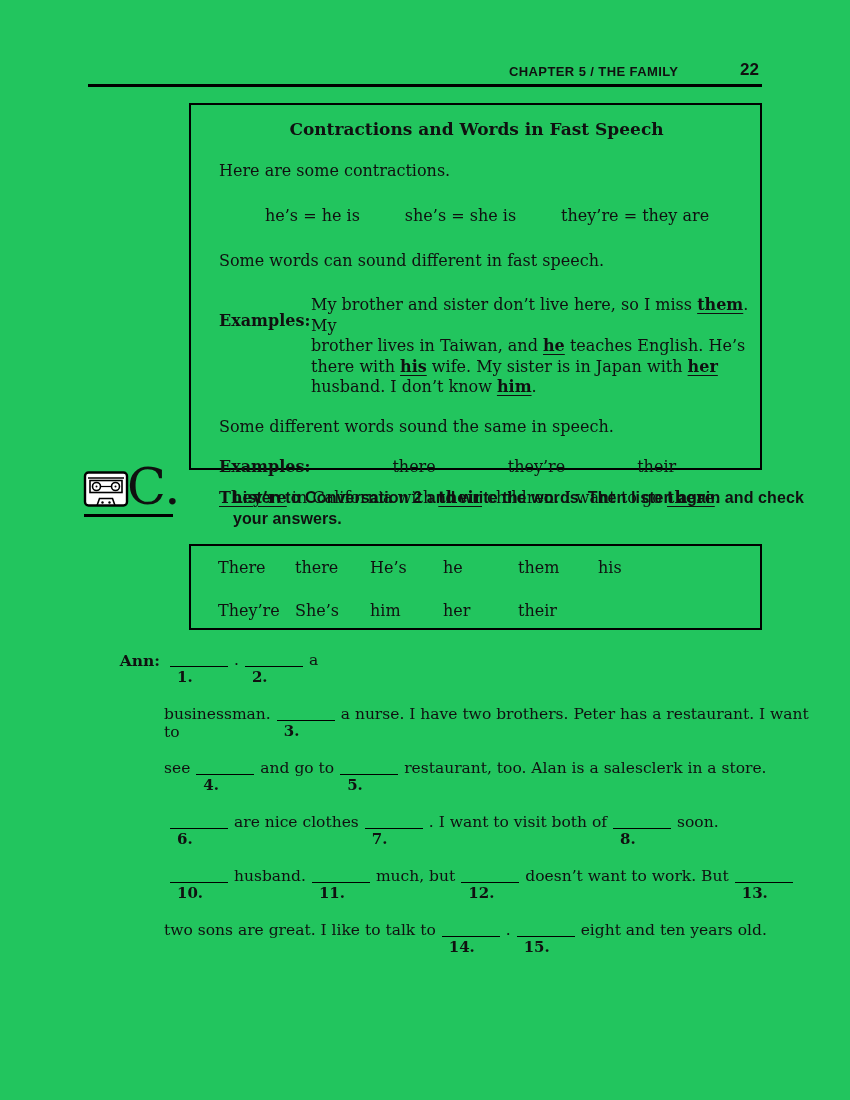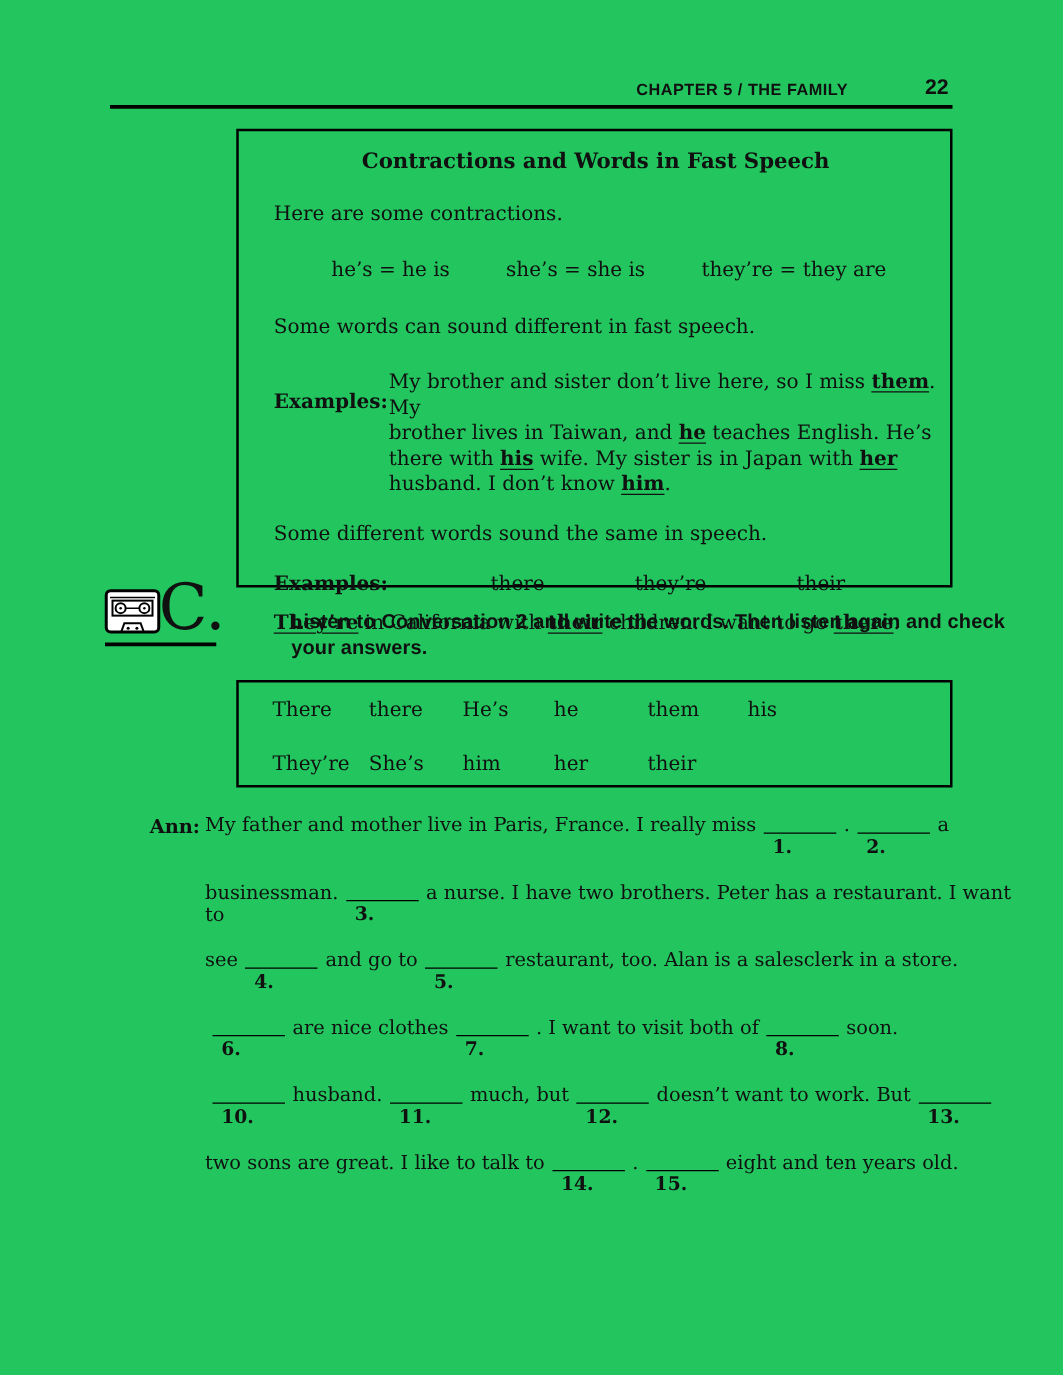--- a/index.html
+++ b/index.html
@@ -118,21 +118,21 @@
   <div class="instructions">Listen to Conversation 2 and write the words. Then listen again and check your answers.</div>
 
   <div class="box2">
     <div class="wb-row"><span class="wb-word">There</span><span class="wb-word">there</span><span class="wb-word">He’s</span><span class="wb-word">he</span><span class="wb-word">them</span><span class="wb-word">his</span></div>
     <div class="wb-row"><span class="wb-word">They’re</span><span class="wb-word">She’s</span><span class="wb-word">him</span><span class="wb-word">her</span><span class="wb-word">their</span></div>
   </div>
 
   <div class="exercise">
     <div class="ex-line">
       <span class="speaker">Ann:</span>
-      <span><span>My father and mother live in Paris, France. I really miss</span><span class="blank"><span class="blank-num">1.</span></span><span>.</span><span class="blank"><span class="blank-num">2.</span></span><span>a</span></span>
+      <span><span class="blank"><span class="blank-num">1.</span></span><span>.</span><span class="blank"><span class="blank-num">2.</span></span><span>a</span></span>
     </div>
     <div class="ex-line">
       <span><span>businessman.</span><span class="blank"><span class="blank-num">3.</span></span><span>a nurse. I have two brothers. Peter has a restaurant. I want to</span></span>
     </div>
     <div class="ex-line">
       <span><span>see</span><span class="blank"><span class="blank-num">4.</span></span><span>and go to</span><span class="blank"><span class="blank-num">5.</span></span><span>restaurant, too. Alan is a salesclerk in a store.</span></span>
     </div>
     <div class="ex-line">
       <span><span class="blank"><span class="blank-num">6.</span></span><span>are nice clothes</span><span class="blank"><span class="blank-num">7.</span></span><span>. I want to visit both of</span><span class="blank"><span class="blank-num">8.</span></span><span>soon.</span></span>
     </div>

